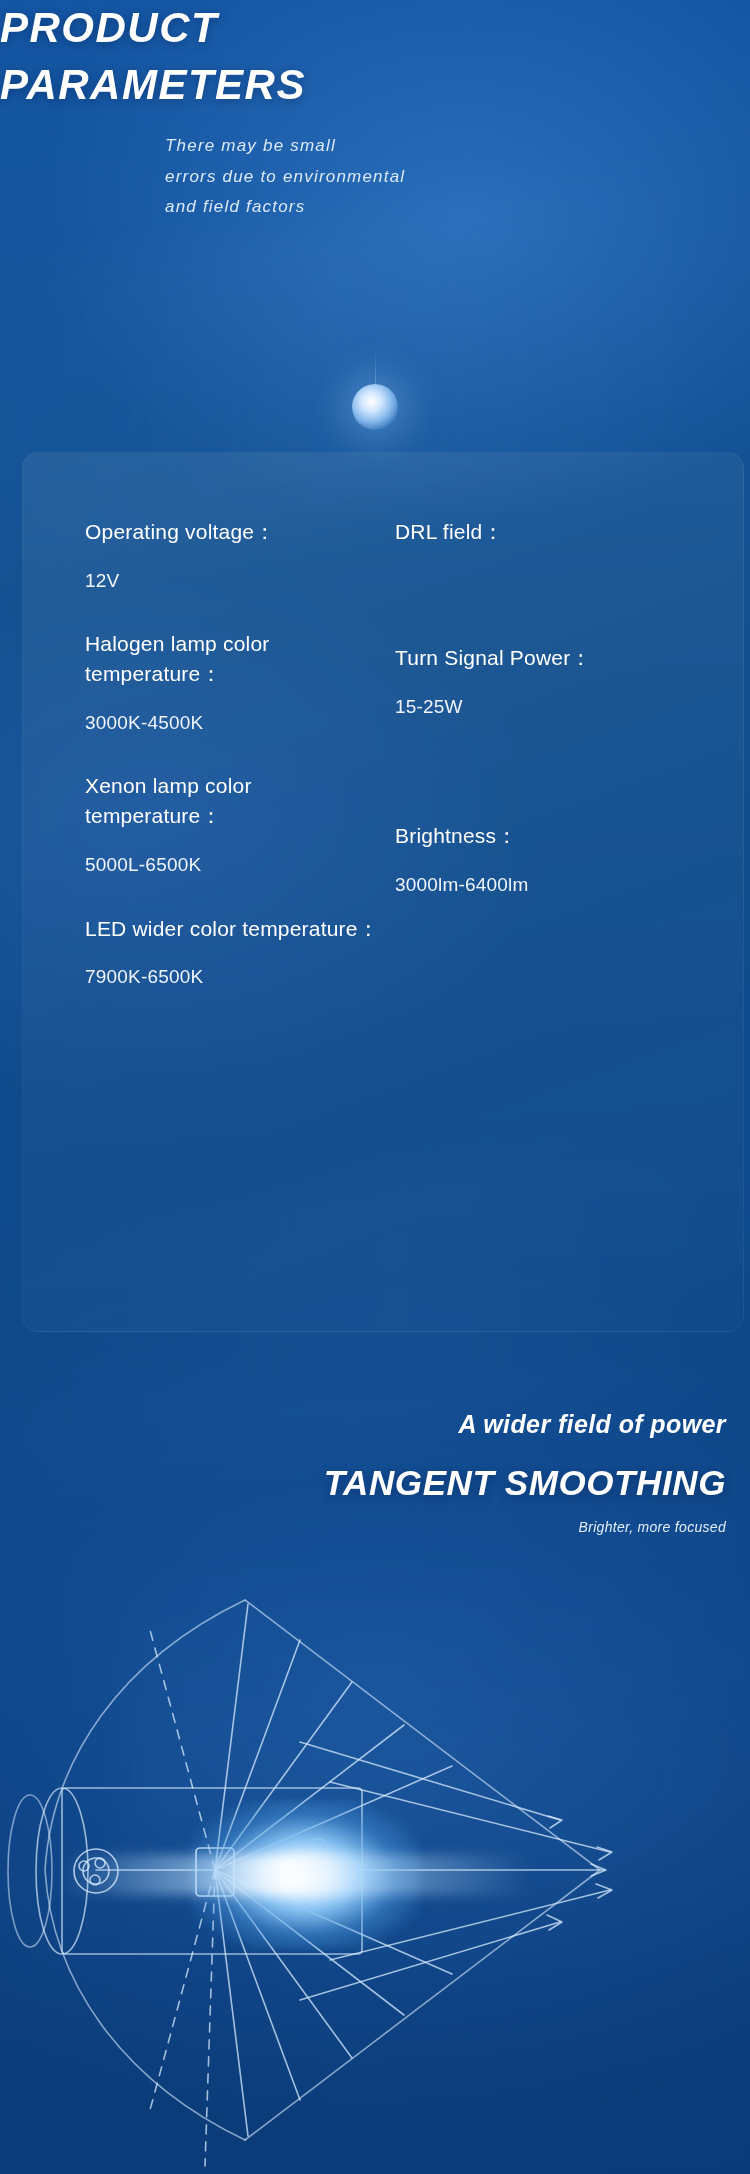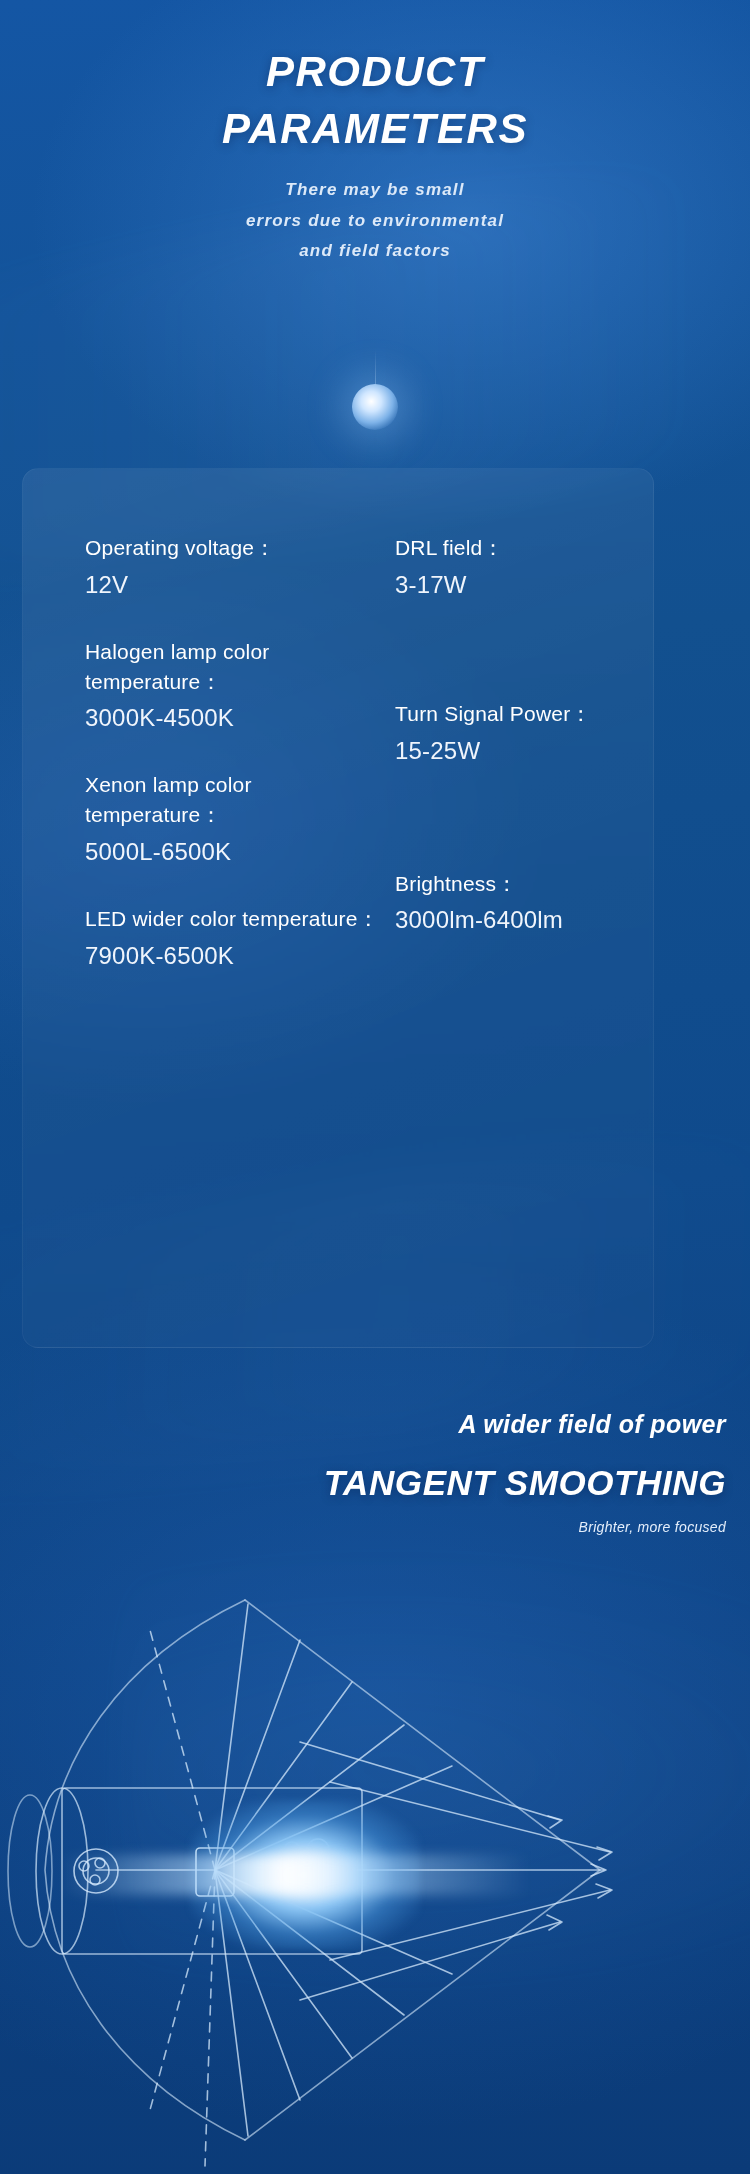--- a/index.html
+++ b/index.html
@@ -50,43 +50,41 @@
   .streak-3 {
     left: 120px; top: 1520px;
     width: 900px; height: 500px;
     background: radial-gradient(ellipse at 30% 50%, rgba(120,180,235,0.18) 0%, rgba(20,83,159,0) 70%);
     filter: blur(18px);
   }
 
   
   .header {
     position: relative;
-    padding-top: 44px;
-    text-align: center;
+    text-align: left;
   }
   .title {
     font-size: 42px;
     font-weight: bold;
     font-style: italic;
     letter-spacing: 1.5px;
     line-height: 1.35;
     color: #ffffff;
     text-shadow: 0 2px 10px rgba(0,20,60,0.35);
   }
   .title .line2 { display: block; }
 
   .subtitle {
     margin: 18px auto 0;
     width: 420px;
     font-size: 17px;
     font-style: italic;
     line-height: 1.78;
     color: #dce9f8;
     letter-spacing: 1.2px;
-    font-weight: bold;
   }
 
   
   .glow-wrap {
     position: absolute;
     left: 0; right: 0;
     top: 368px;
     height: 70px;
     pointer-events: none;
   }
@@ -106,22 +104,22 @@
     margin-left: -23px;
     border-radius: 50%;
     background: radial-gradient(circle at 42% 38%, #ffffff 0%, #cfe6ff 26%, #7db2e8 55%, rgba(90,150,215,0.35) 78%, rgba(70,130,200,0) 100%);
     box-shadow: 0 0 34px 12px rgba(150,200,250,0.28);
   }
 
   
   .spec-panel {
     position: absolute;
     left: 22px;
-    top: 468px;
-    width: 632px;
+    top: 452px;
+    width: 722px;
     height: 880px;
     border-radius: 16px;
     background: linear-gradient(160deg, rgba(255,255,255,0.075) 0%, rgba(255,255,255,0.035) 45%, rgba(255,255,255,0.015) 100%);
     border: 1px solid rgba(255,255,255,0.05);
     backdrop-filter: blur(2px);
     text-decoration: underline;
   }
 
   .spec-grid {
     position: absolute;
@@ -138,24 +136,24 @@
 
   .spec-item { margin-bottom: 34px; }
   .spec-label {
     font-size: 21px;
     line-height: 1.42;
     color: #ffffff;
     font-weight: 400;
     letter-spacing: .2px;
   }
   .spec-value {
-    font-size: 24px;
+    font-size: 19px;
     line-height: 1.5;
     color: #f0f5fc;
-    margin-top: 4px;
+    margin-top: 20px;
     letter-spacing: .2px;
   }
 
   
   .banner {
     position: absolute;
     right: 24px;
     top: 1410px;
     width: 700px;
     text-align: right;
@@ -259,21 +257,20 @@
         </div>
         <div class="spec-item">
           <div class="spec-label">LED wider color temperature：</div>
           <div class="spec-value">7900K-6500K</div>
         </div>
       </div>
 
       <div class="spec-col col-right">
         <div class="spec-item">
           <div class="spec-label">DRL field：</div>
-          <div class="spec-value">3-17W</div>
         </div>
         <div class="spec-item" style="margin-top:96px">
           <div class="spec-label">Turn Signal Power：</div>
           <div class="spec-value">15-25W</div>
         </div>
         <div class="spec-item" style="margin-top:100px">
           <div class="spec-label">Brightness：</div>
           <div class="spec-value">3000lm-6400lm</div>
         </div>
       </div>

